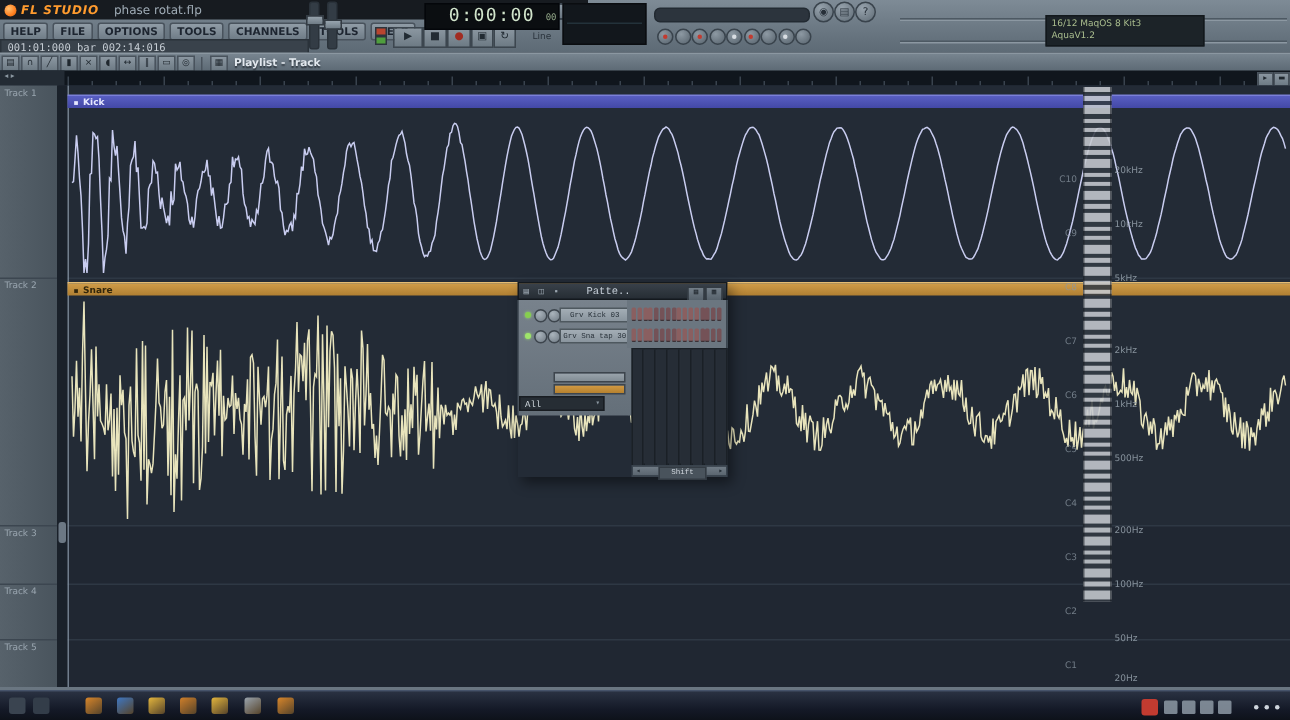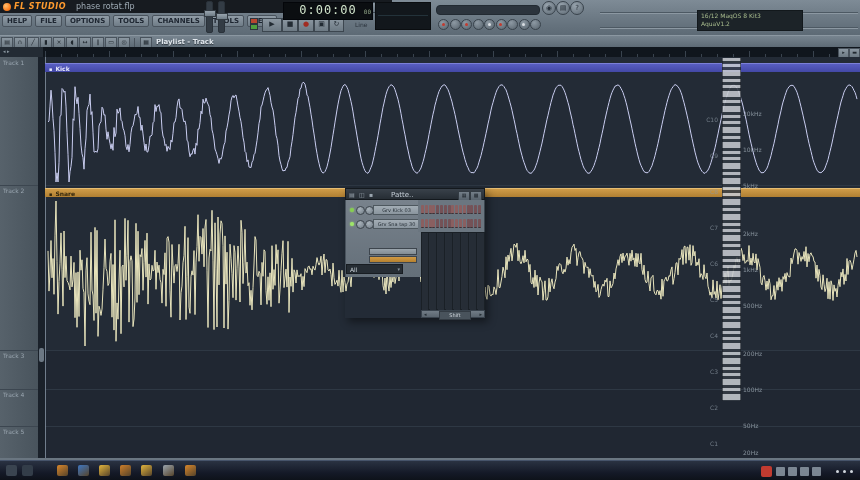--- a/index.html
+++ b/index.html
@@ -92,21 +92,21 @@
   .clipicon{display:inline-block;margin-right:3px;font-size:5px;}
   .wavesvg{position:absolute;left:45px;}
   .kbstrip{position:absolute;left:722px;top:58px;width:17px;height:343px;opacity:.88;
     border-left:1px solid rgba(20,25,32,.6);border-right:1px solid rgba(20,25,32,.6);
     background:repeating-linear-gradient(180deg,#c6cad0 0 3px,#343b44 3px 6px,#c6cad0 6px 9px,
       #343b44 9px 12px,#c6cad0 12px 18px,#343b44 18px 21px,#c6cad0 21px 24px,#343b44 24px 27px,
       #c6cad0 27px 30px,#343b44 30px 33px,#c6cad0 33px 36px);}
   .flabel{position:absolute;left:743px;font-size:6px;color:#97a3ad;opacity:.85;}
   .nlabel{position:absolute;left:698px;width:20px;text-align:right;font-size:6px;color:#8b97a2;opacity:.75;}
   
-  .rack{left:345px;top:188px;width:140px;height:130px;box-shadow:3px 4px 8px rgba(0,0,0,.45);}
+  .rack{left:345px;top:188px;width:140px;height:130px;box-shadow:3px 4px 8px rgba(0,0,0,.45);font-family:Liberation Mono, monospace;}
   .racktitle{position:absolute;left:0;top:0;width:140px;height:12px;
              background:linear-gradient(#39414a,#262d34);border:1px solid #14191e;
              box-sizing:border-box;color:#c6cfd8;}
   .rackico{position:absolute;top:2px;font-size:6px;color:#9aa5af;line-height:8px;}
   .racktext{position:absolute;left:45px;top:2px;font-size:7px;line-height:8px;}
   .rackbtn{position:absolute;top:2px;width:10px;height:8px;background:linear-gradient(#737e88,#57626c);
            border:1px solid #333b43;color:#1f262d;font-size:5px;line-height:7px;text-align:center;}
   .rackbodyL{position:absolute;left:0;top:12px;width:80px;height:77px;
              background:linear-gradient(#78828c,#646f79);border-left:1px solid #49535d;box-sizing:border-box;}
   .stepszone{position:absolute;left:73px;top:12px;width:67px;height:32px;background:#6b7680;
@@ -156,20 +156,21 @@
     </div>
     <div class="abs menubar">
       <span class="menuitem">HELP</span>
       <span class="menuitem">FILE</span>
       <span class="menuitem">OPTIONS</span>
       <span class="menuitem">TOOLS</span>
       <span class="menuitem">CHANNELS</span>
       <span class="menuitem">TOOLS</span>
       <span class="menuitem">HELP</span>
     </div>
+    <div class="abs hint">001:01:000 bar 002:14:016</div>
 
     <div class="abs fader" style="left:206px">
       <span class="fhandle" style="top:8px"></span>
     </div>
     <div class="abs fader" style="left:218px">
       <span class="fhandle" style="top:11px"></span>
     </div>
 
     <span class="tled" style="left:250px;top:18px;background:#b8452f"></span>
     <span class="tled" style="left:250px;top:24px;background:#4f9e3d"></span>

